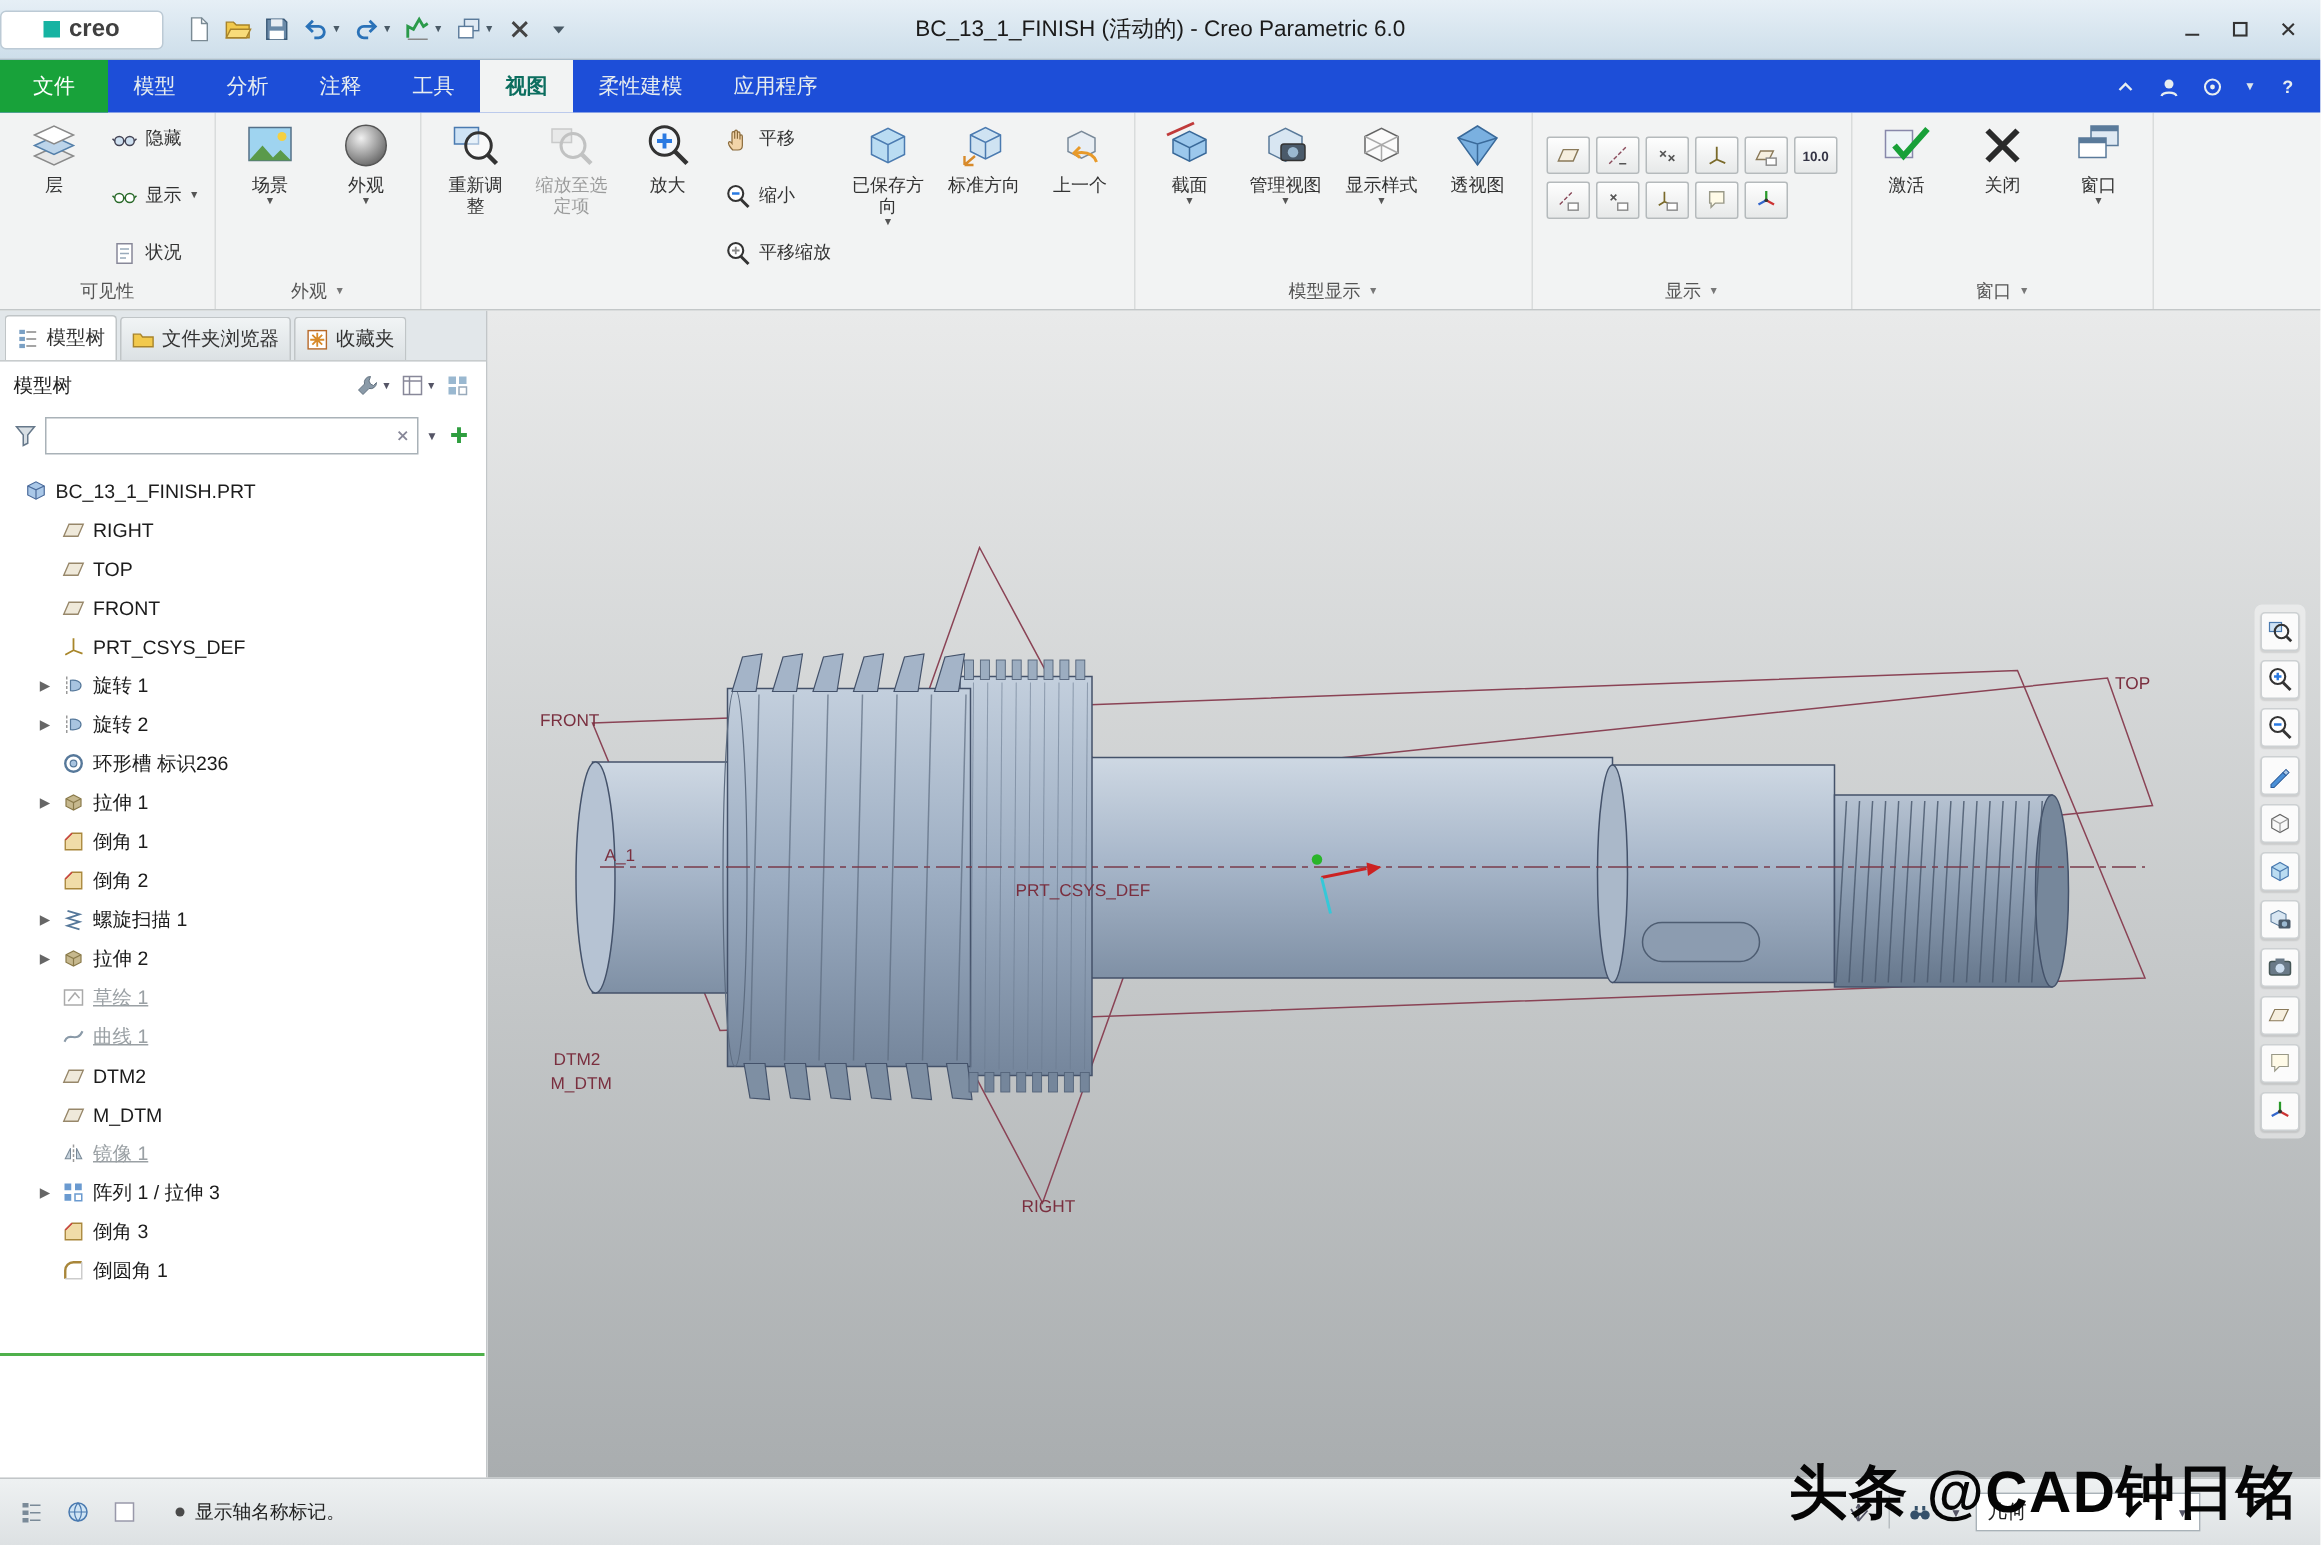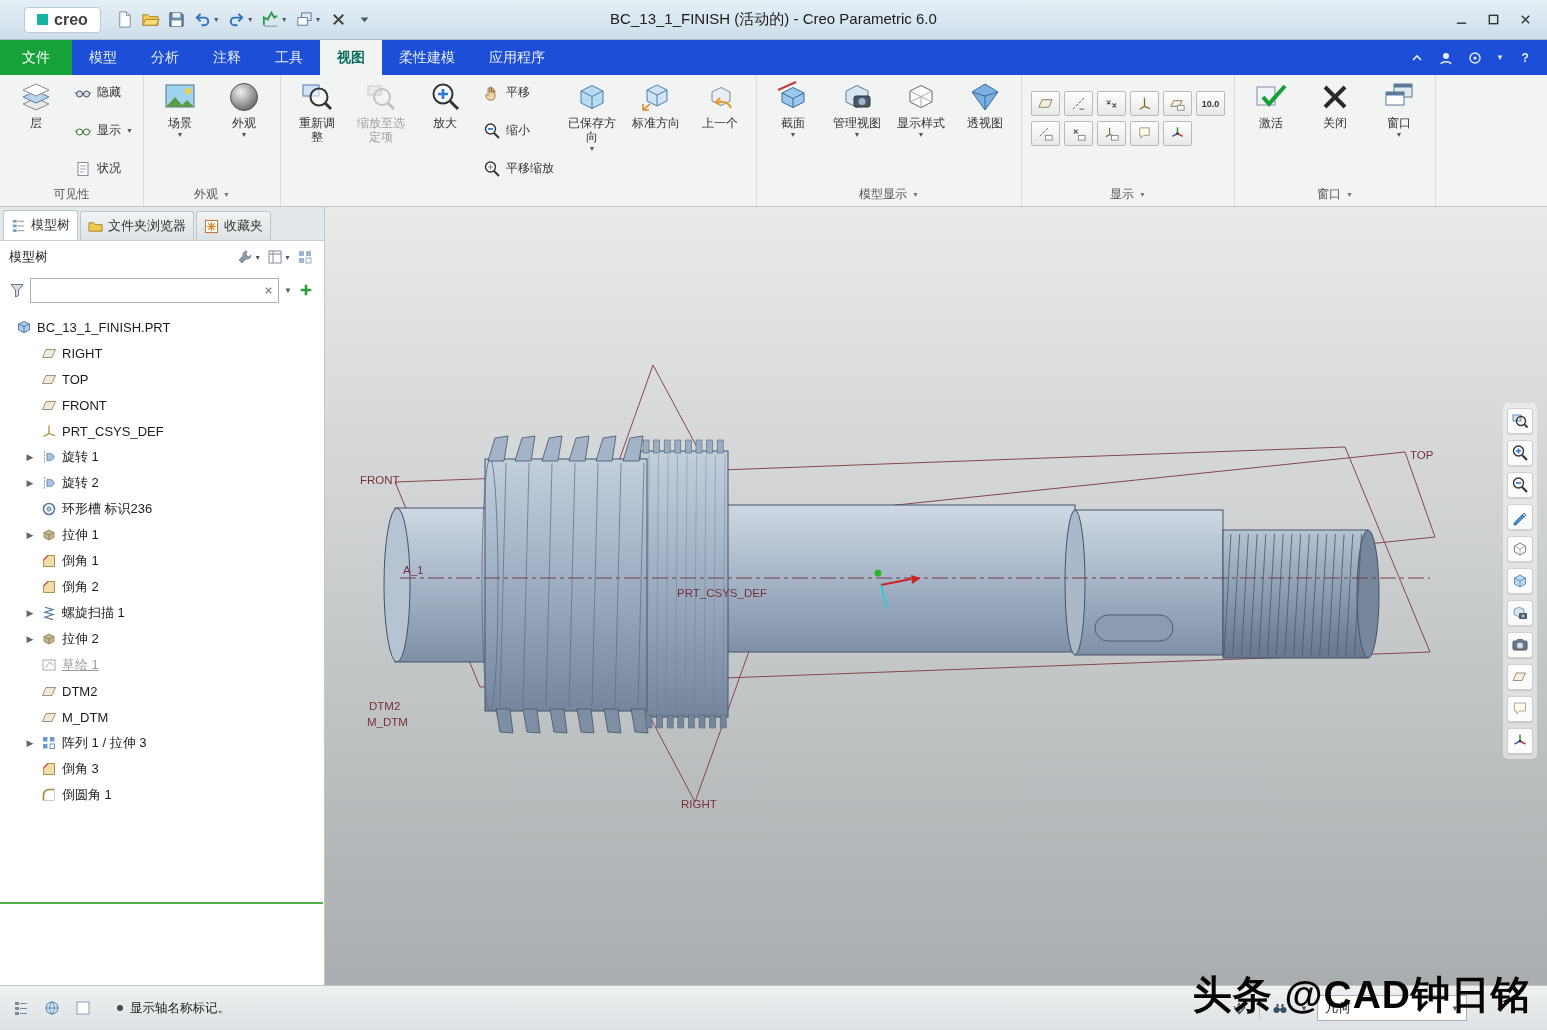--- a/index.html
+++ b/index.html
@@ -5,21 +5,21 @@
 *{margin:0;padding:0;box-sizing:border-box;font-family:"Liberation Sans","DejaVu Sans",sans-serif;}
 html,body{width:1547px;height:1030px;overflow:hidden;background:#fff;}
 #app{position:relative;width:1547px;height:1030px;background:#f2f3f3;}
 svg{display:block;}
 .ic{display:inline-flex;flex:none;}
 .ic svg,[data-icon] svg{width:100%;height:100%;}
 [data-icon]{display:inline-flex;flex:none;}
 
 
 .titlebar{position:absolute;top:0;left:0;right:0;height:40px;background:linear-gradient(#e6eff6,#cddeea);border-bottom:1px solid #a9bcc9;display:flex;align-items:center;z-index:20;}
-.logo{display:flex;align-items:center;gap:6px;background:#fff;border:1px solid #bccad5;border-radius:4px;padding:3px 12px;margin-left:24px;font-weight:bold;color:#404040;font-size:16px;text-align:center;}
+.logo{display:flex;align-items:center;gap:6px;background:#fff;border:1px solid #bccad5;border-radius:4px;padding:3px 28px;margin-left:0;font-weight:bold;color:#404040;font-size:16px;text-align:center;}
 .logo-sq{width:11px;height:11px;background:#16b3a2;}
 .qa{display:flex;align-items:center;gap:3px;margin-left:12px;}
 .qabtn{height:24px;display:flex;align-items:center;justify-content:center;padding:0 2px;border-radius:2px;}
 .qacaret{font-size:7px;color:#4a5a66;margin-left:1px;}
 .win-title{position:absolute;left:50%;transform:translateX(-50%);font-size:15px;color:#1b1b1b;white-space:nowrap;}
 .winbtns{margin-left:auto;display:flex;align-items:center;padding-right:6px;}
 .wbtn{width:32px;height:26px;display:flex;align-items:center;justify-content:center;}
 .wbtn [data-icon]{width:13px;height:13px;}
 
 
@@ -827,37 +827,56 @@
         <div class="trow child muted">
           <span class="arrow"></span>
           <span class="ic ">
             <svg viewBox="0 0 16 16">
               <rect x="2" y="3" width="12" height="10" fill="#fff" stroke="#aaa"></rect>
               <path d="M4.5 10.5L9 5l3 3.5" fill="none" stroke="#aaa"></path>
             </svg>
           </span>
           <span class="tlabel">草绘 1</span>
         </div>
+        <div class="trow child muted">
+          <span class="arrow"></span>
+          <span class="ic ">
+            <svg viewBox="0 0 16 16">
+              <path d="M2 11.5C5 4 10 13 14 4.5" fill="none" stroke="#8a9aa8" stroke-width="1.4"></path>
+            </svg>
+          </span>
+          <span class="tlabel">曲线 1</span>
+        </div>
         <div class="trow child">
           <span class="arrow"></span>
           <span class="ic ">
             <svg viewBox="0 0 16 16">
               <path d="M1.5 12.5L5 4.5h9.5L11 12.5z" fill="#efe9da" stroke="#97876a" stroke-width=".9"></path>
             </svg>
           </span>
           <span class="tlabel">DTM2</span>
         </div>
         <div class="trow child">
           <span class="arrow"></span>
           <span class="ic ">
             <svg viewBox="0 0 16 16">
               <path d="M1.5 12.5L5 4.5h9.5L11 12.5z" fill="#efe9da" stroke="#97876a" stroke-width=".9"></path>
             </svg>
           </span>
           <span class="tlabel">M_DTM</span>
+        </div>
+        <div class="trow child muted">
+          <span class="arrow"></span>
+          <span class="ic ">
+            <svg viewBox="0 0 16 16">
+              <path d="M8 2v12" stroke="#999" stroke-dasharray="2 1.2"></path>
+              <path d="M6 4.5L2.5 11.5H6zM10 4.5l3.5 7H10z" fill="#c8d4de" stroke="#7a8a98" stroke-width=".7"></path>
+            </svg>
+          </span>
+          <span class="tlabel">镜像 1</span>
         </div>
         <div class="trow child">
           <span class="arrow">▶</span>
           <span class="ic ">
             <svg viewBox="0 0 16 16">
               <rect x="2" y="2" width="4.5" height="4.5" fill="#6a9ad0"></rect>
               <rect x="9" y="2" width="4.5" height="4.5" fill="#6a9ad0"></rect>
               <rect x="2" y="9" width="4.5" height="4.5" fill="#6a9ad0"></rect>
               <rect x="9" y="9" width="4.5" height="4.5" fill="#fff" stroke="#6a9ad0"></rect>
             </svg>

